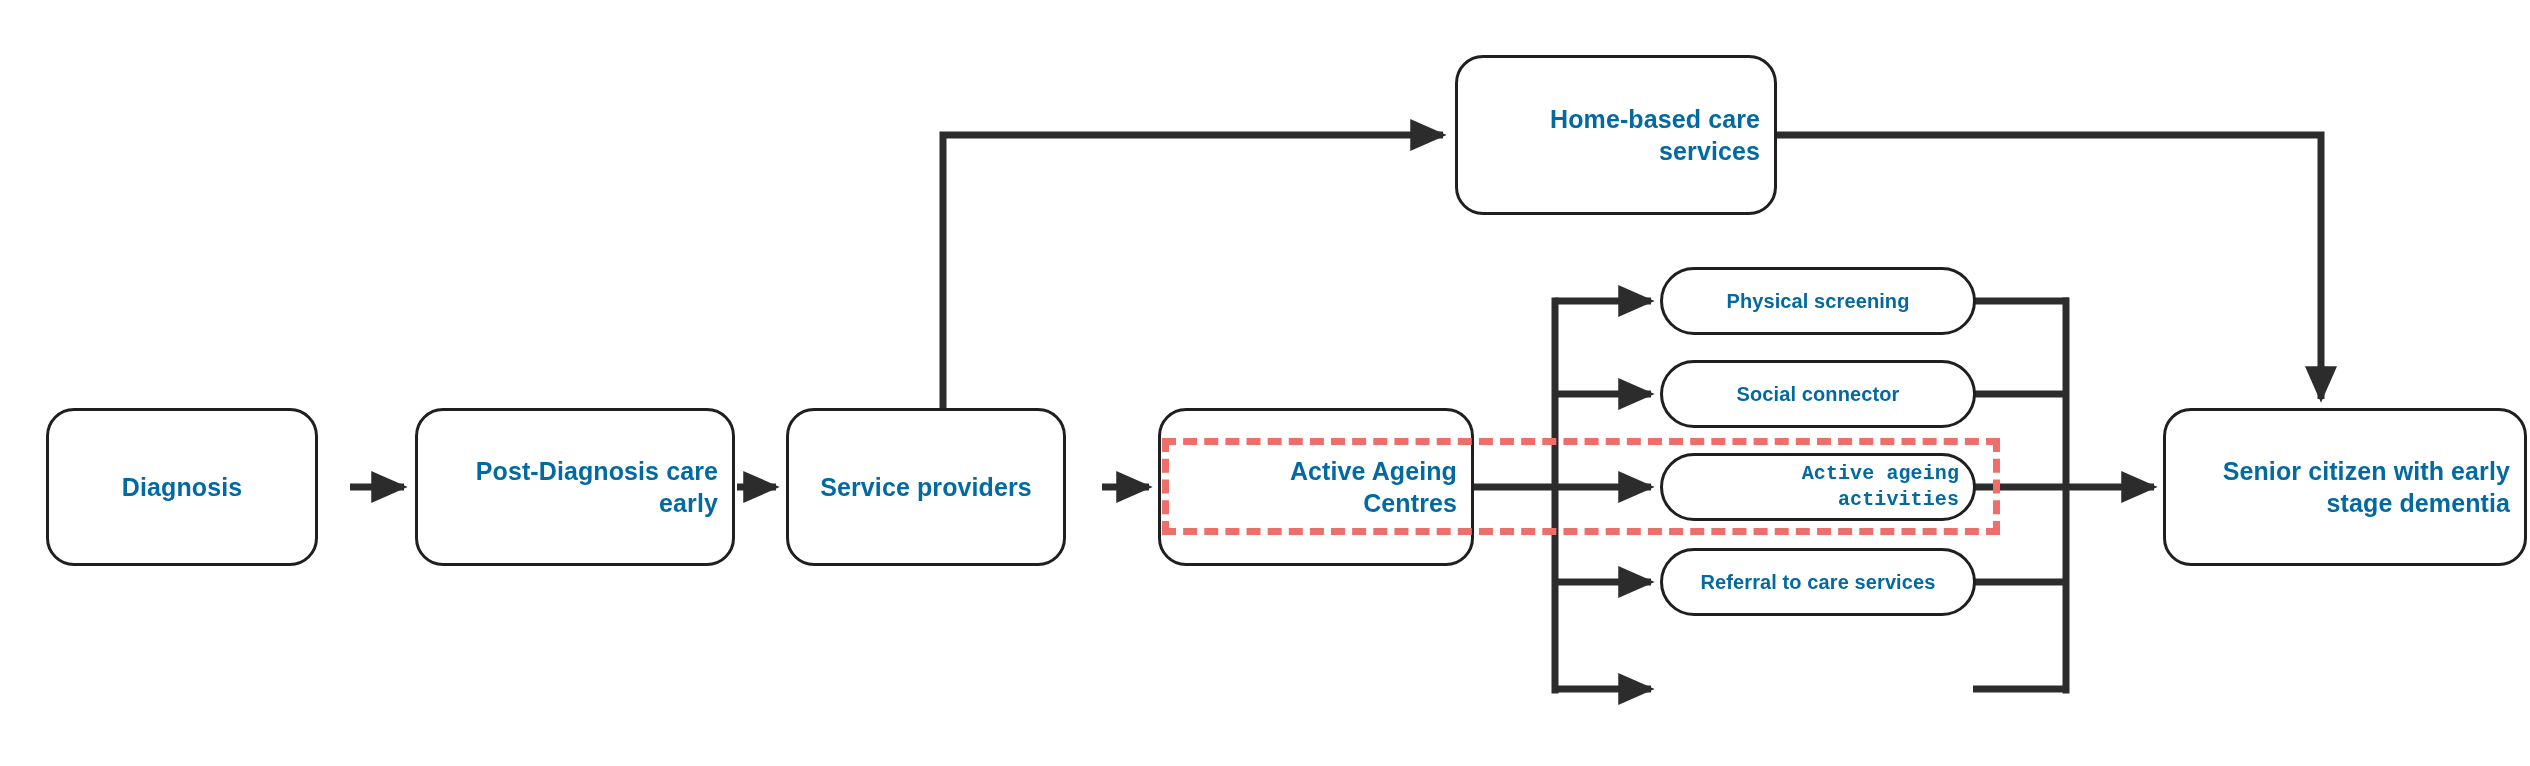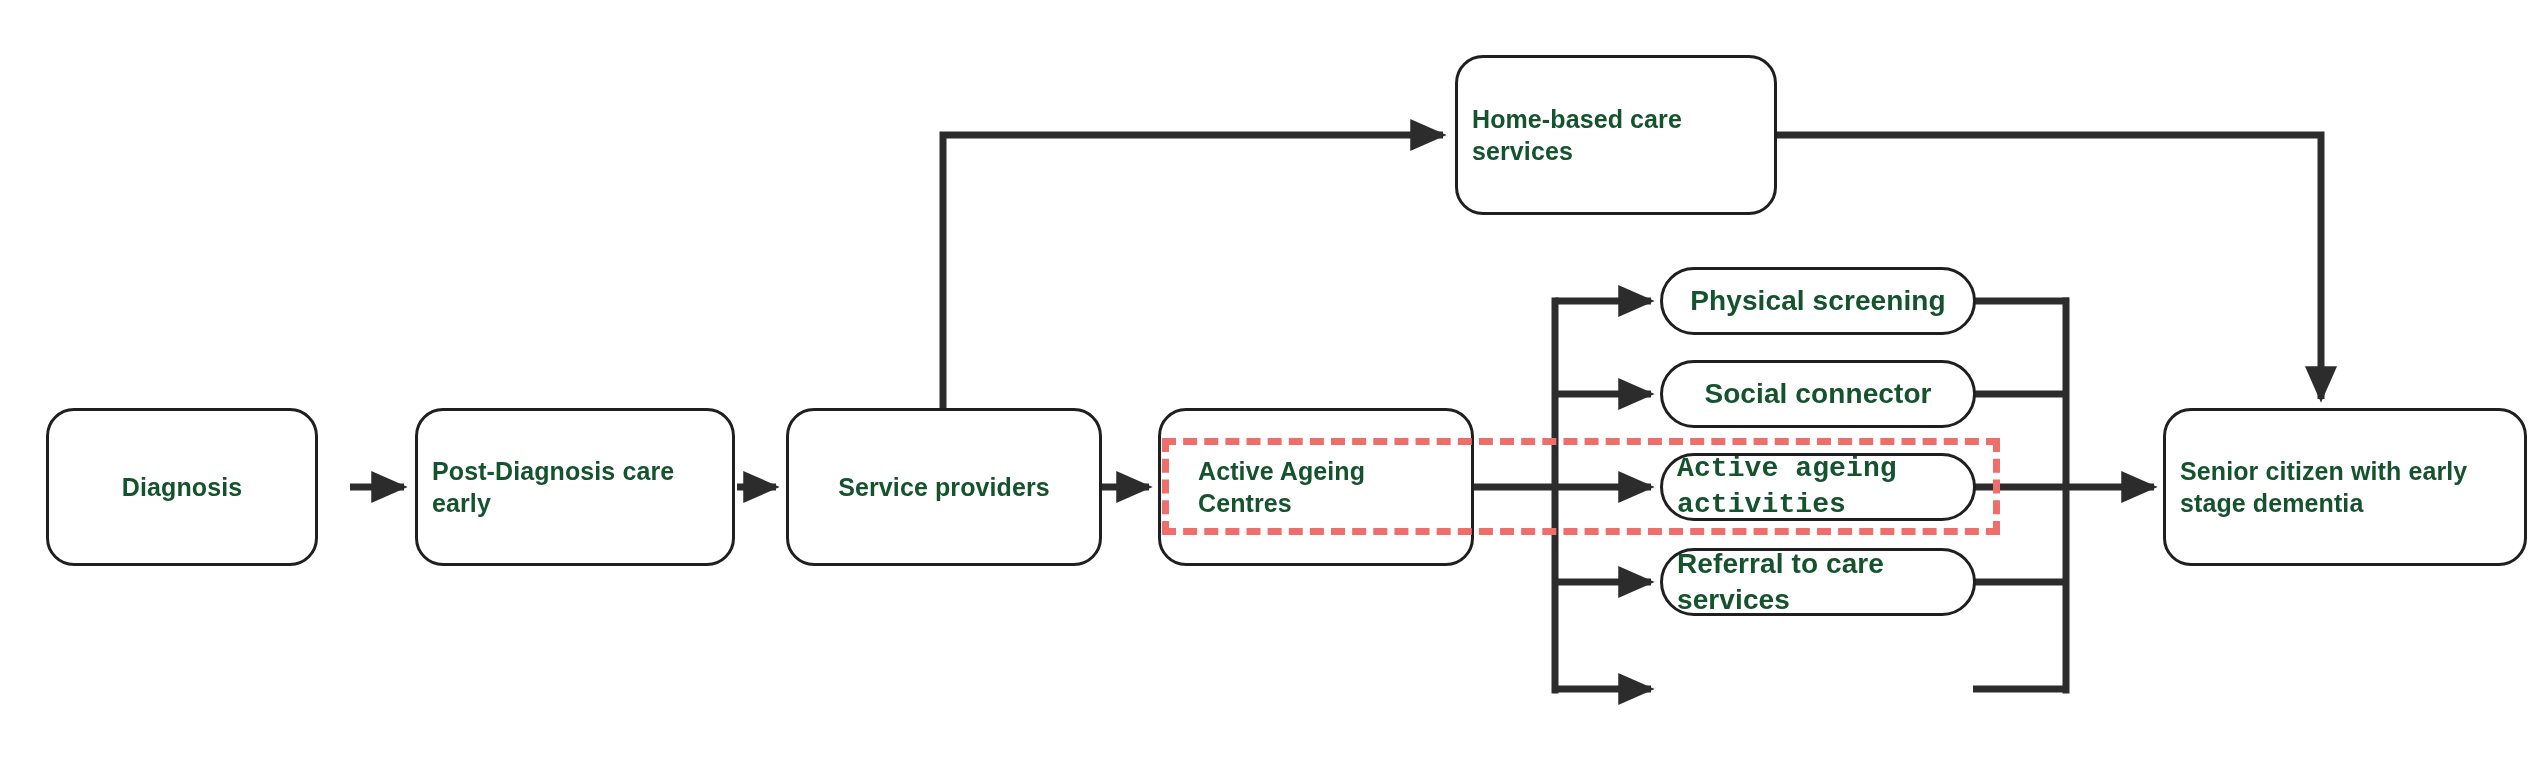--- a/index.html
+++ b/index.html
@@ -25,40 +25,40 @@
     height: 766px;
   }
   .node {
     position: absolute;
     box-sizing: border-box;
     background: #ffffff;
     border: 3px solid #1f1f1f;
     display: flex;
     align-items: center;
     justify-content: center;
-    text-align: left;
-    color: #14532d;
+    text-align: right;
+    color: #0369a1;
     font-weight: bold;
     line-height: 1.3;
     z-index: 3;
   }
   .node.rect {
     border-radius: 28px;
   }
   .node.pill {
     border-radius: 36px;
   }
   .node-label {
     display: block;
     padding: 0 14px;
     font-size: 25px;
     letter-spacing: 0.1px;
   }
   .node.pill .node-label {
-    font-size: 28px;
+    font-size: 20px;
   }
   .highlight-box {
     position: absolute;
     box-sizing: border-box;
     border: 7px dashed #ed6e6a;
     background: transparent;
     z-index: 6;
     pointer-events: none;
   }
 </style>
@@ -112,21 +112,21 @@
   </svg>
 
   <div class="node rect" style="left:46px; top:408px; width:272px; height:158px;">
     <span class="node-label">Diagnosis</span>
   </div>
 
   <div class="node rect" style="left:415px; top:408px; width:320px; height:158px;">
     <span class="node-label">Post-Diagnosis care early</span>
   </div>
 
-  <div class="node rect" style="left:786px; top:408px; width:316px; height:158px;border-radius:28px;">
+  <div class="node rect" style="left:786px; top:408px; width:280px; height:158px;border-radius:28px;">
     <span class="node-label">Service providers</span>
   </div>
 
   <div class="node rect" style="left:1158px; top:408px; width:316px; height:158px;padding-left:23px;">
     <span class="node-label">Active Ageing Centres</span>
   </div>
 
   <div class="node rect" style="left:1455px; top:55px; width:322px; height:160px;">
     <span class="node-label">Home-based care services</span>
   </div>

